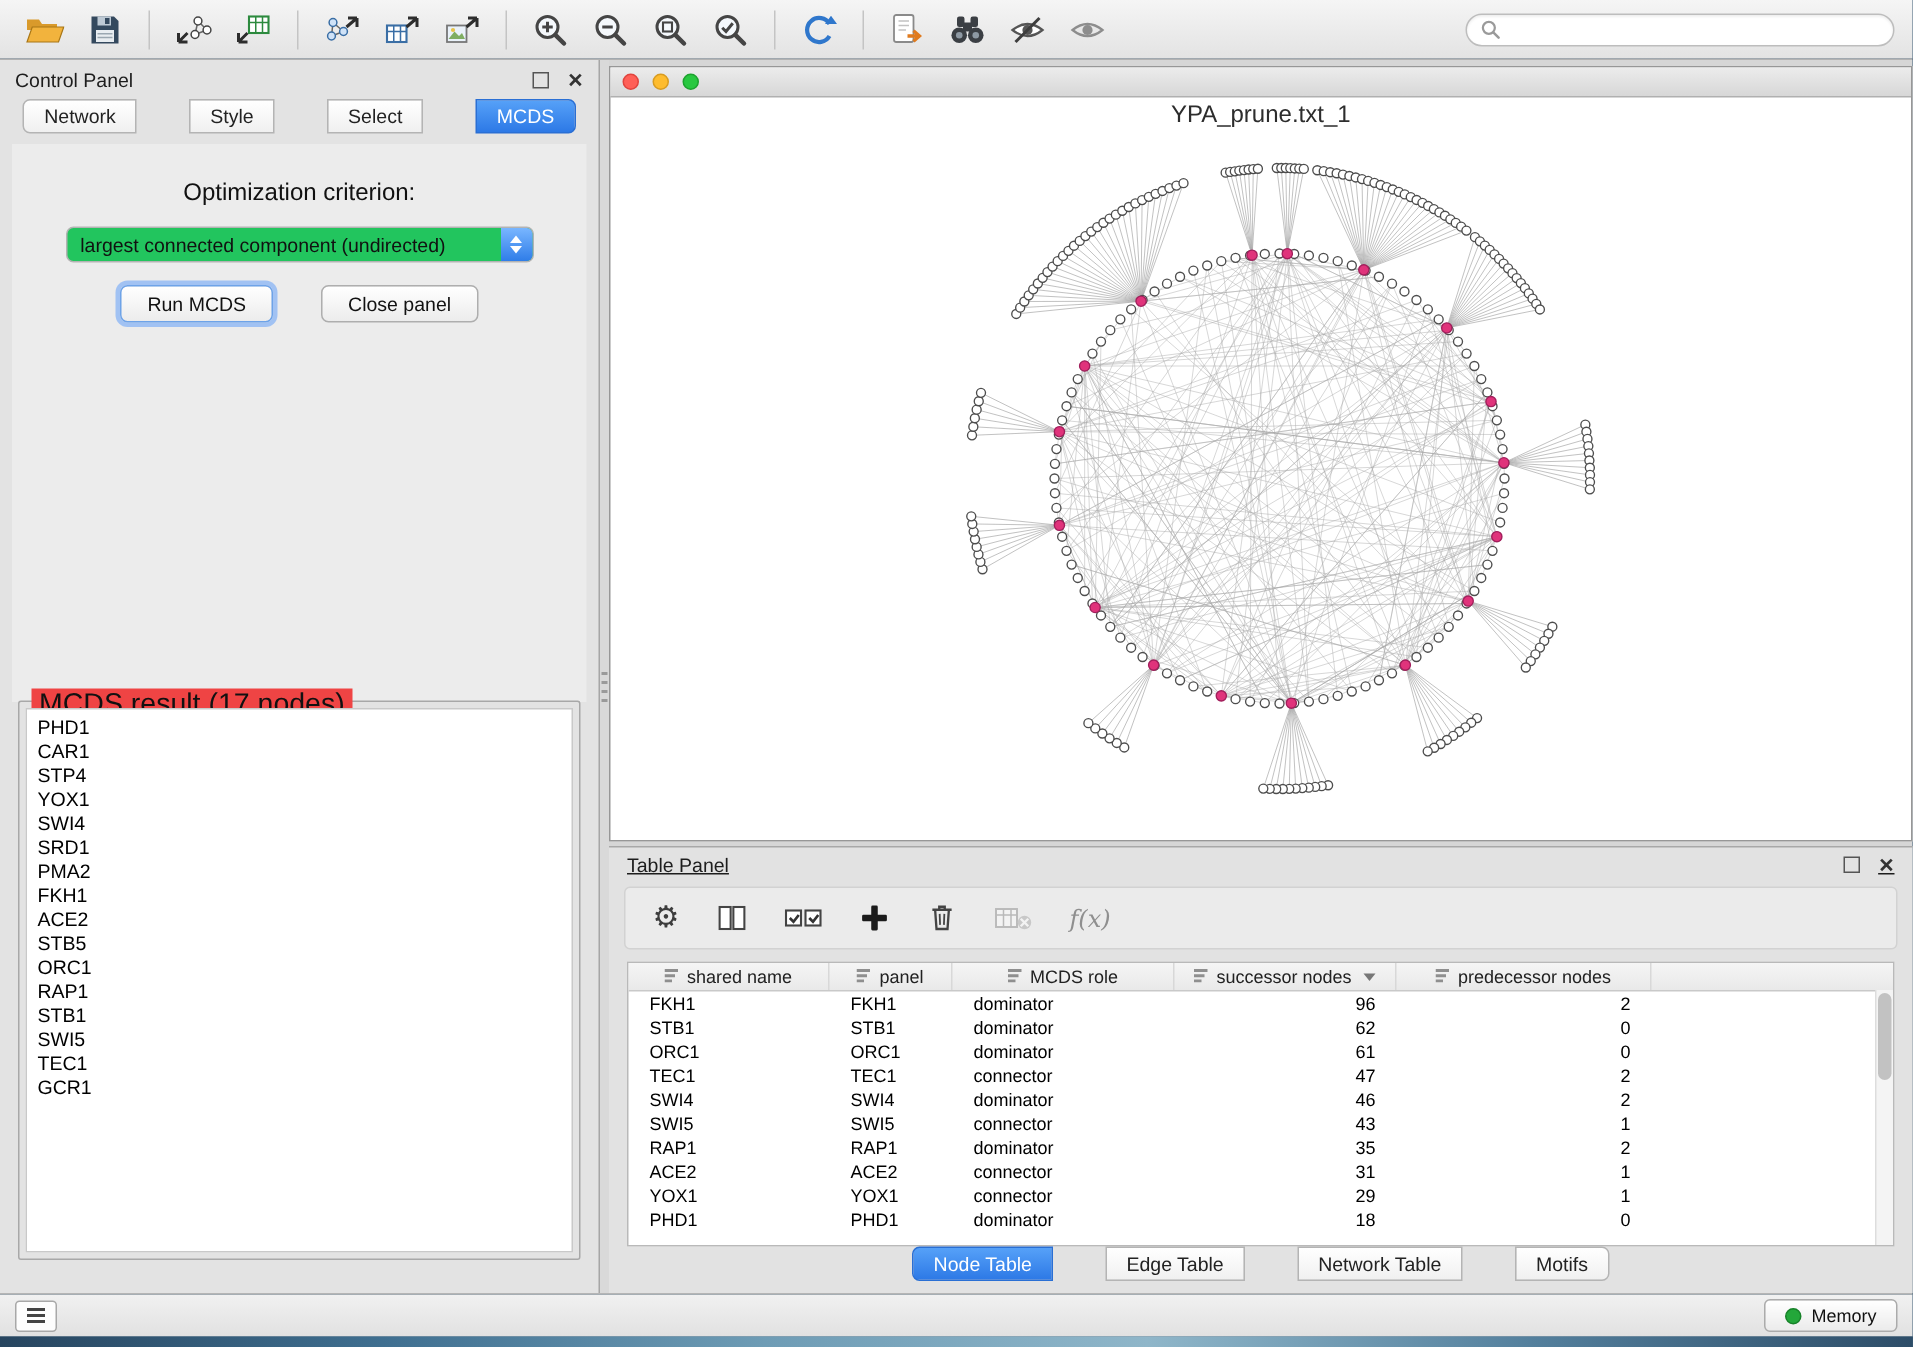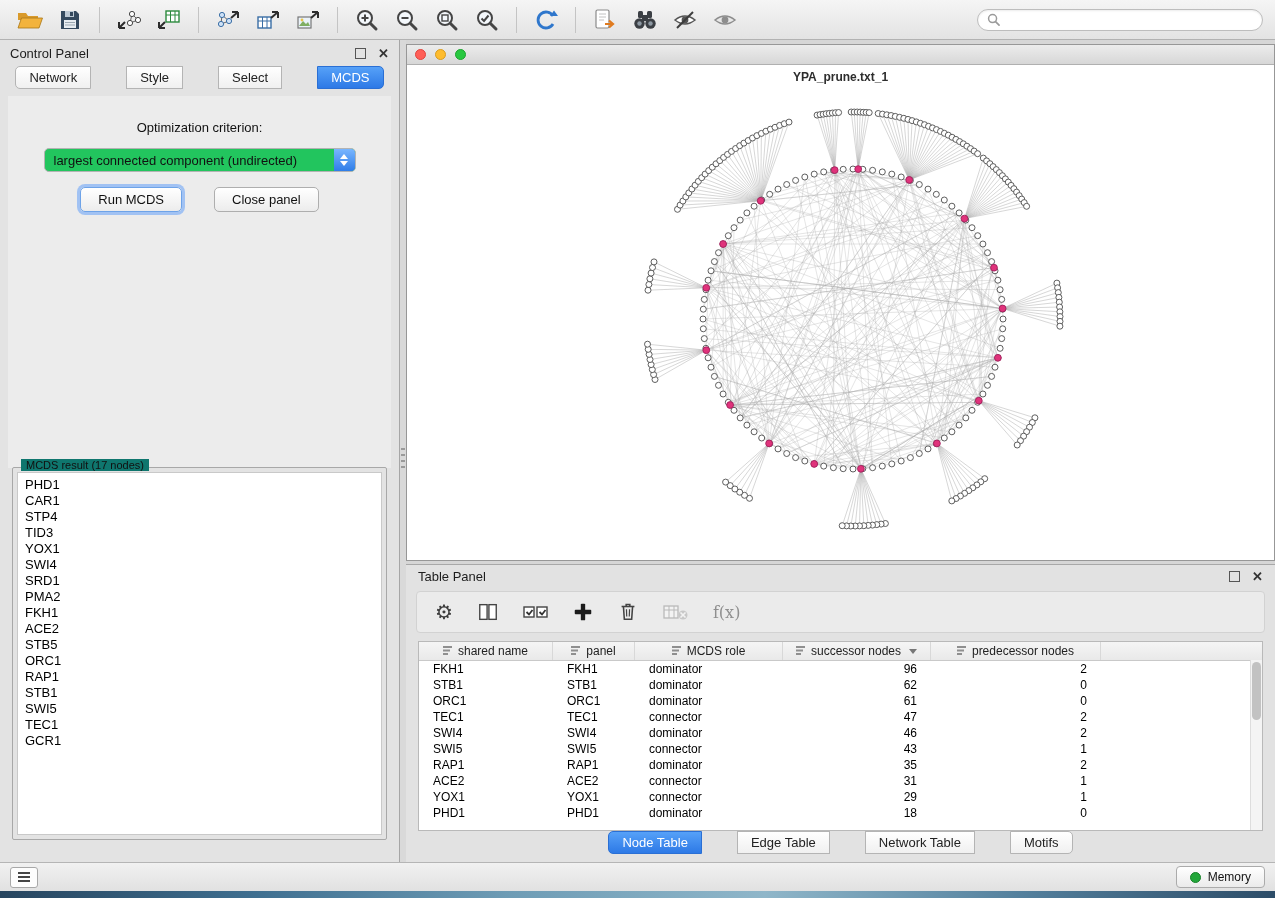--- a/index.html
+++ b/index.html
@@ -24,66 +24,66 @@
   .win-btns{margin-left:auto;display:flex;gap:12px;align-items:center;}
   .float-ic{width:9px;height:9px;border:1.5px solid #555;display:inline-block;}
   .close-ic{font-size:13px;font-weight:bold;color:#333;line-height:1;}
   .seg-tabs{display:flex;justify-content:center;gap:36px;}
   .seg-tab{padding:3px 13px;font-size:13px;background:linear-gradient(#ffffff,#f0f0f0);
     border:1px solid #b4b4b4;margin-left:-1px;color:#222;white-space:nowrap;}
   .seg-tab:first-child{border-top-left-radius:5px;border-bottom-left-radius:5px;margin-left:0;}
   .seg-tab:last-child{border-top-right-radius:5px;border-bottom-right-radius:5px;}
   .seg-tab.active{background:linear-gradient(#56a1f8,#2d79e6);border-color:#2a6fd4;color:#fff;}
   #cp-subpanel{position:absolute;left:8px;right:8px;top:56px;height:372px;background:#ececec;}
-  #opt-label{text-align:center;font-size:13px;color:#111;padding-top:24px;}
+  #opt-label{text-align:center;font-size:16px;color:#111;padding-top:24px;}
   #dropdown{width:312px;height:24px;margin:13px auto 0;background:#22c55e;border:1px solid #b3b3b3;
     border-radius:5px;position:relative;display:flex;align-items:center;font-size:13px;color:#111;
     padding-left:9px;box-sizing:border-box;}
   #dd-stepper{position:absolute;right:0;top:0;bottom:0;width:21px;border-radius:0 4px 4px 0;
     background:linear-gradient(#79b6ff,#2f7de8);display:flex;flex-direction:column;
     align-items:center;justify-content:center;gap:2px;}
   .tri-up{width:0;height:0;border-left:4px solid transparent;border-right:4px solid transparent;border-bottom:5px solid #fff;}
   .tri-dn{width:0;height:0;border-left:4px solid transparent;border-right:4px solid transparent;border-top:5px solid #fff;}
   #cp-buttons{display:flex;justify-content:center;gap:32px;margin-top:15px;}
   .btn{font-size:13px;padding:4px 17px;background:linear-gradient(#ffffff,#ececec);
     border:1px solid #aeaeae;border-radius:5px;color:#111;}
   .btn.focusring{box-shadow:0 0 0 3px rgba(100,160,250,.55);border-color:#6ea3e8;}
   .fieldset{position:absolute;left:12px;right:12px;top:427px;bottom:22px;border:1px solid #a8a8a8;border-radius:2px;}
-  .legend{position:absolute;top:-9px;left:8px;background:#0f766e;padding:0 5px;font-size:11px;color:#111;}
+  .legend{position:absolute;top:-9px;left:8px;background:#ef4444;padding:0 5px;font-size:19px;color:#111;}
   #mcds-list{position:absolute;inset:4px;background:#fff;border:1px solid #c9c9c9;overflow:hidden;padding-top:4px;box-sizing:border-box;}
   .mcds-item{font-size:13px;line-height:16px;padding-left:7px;color:#000;}
 
   
   #v-splitter{position:absolute;left:400px;top:40px;width:6px;height:822px;background:#d9d9d9;border-right:1px solid #b8b8b8;}
   #v-splitter .dots{position:absolute;left:1px;top:408px;width:4px;height:22px;
     background:repeating-linear-gradient(#9a9a9a 0 2px,transparent 2px 6px);}
 
   
   #right-area{position:absolute;left:406px;top:40px;right:0;height:822px;background:#d6d6d6;}
   #network-window{position:absolute;left:0;top:4px;right:0;height:517px;background:#fff;
     border:1px solid #979797;box-sizing:border-box;}
   .net-titlebar{height:19px;background:linear-gradient(#ececec,#d7d7d7);border-bottom:1px solid #b0b0b0;
     position:relative;display:flex;align-items:center;justify-content:center;}
-  .net-title{font-size:12px;font-weight:bold;color:#2d2d2d;margin-top:44px;}
+  .net-title{font-size:16px;font-weight:normal;color:#2d2d2d;margin-top:44px;}
   .traffic{position:absolute;left:8px;top:4px;display:flex;gap:9px;}
   .light{width:11px;height:11px;border-radius:50%;box-sizing:border-box;}
   .light.red{background:#ff5f57;border:1px solid #e0443e;}
   .light.yellow{background:#febc2e;border:1px solid #d89c21;}
   .light.green{background:#28c840;border:1px solid #1da32f;}
   #net-canvas{position:absolute;left:0;top:19px;right:0;bottom:0;}
 
   
   #table-panel{position:absolute;left:0;top:524px;right:0;bottom:0;background:#e2e2e2;border-top:1px solid #a8a8a8;}
-  .tp-header{height:22px;display:flex;align-items:center;padding:0 12px;font-size:13px;color:#1d1d1d;}
+  .tp-header{height:22px;display:flex;align-items:center;padding:0 12px;font-size:13px;color:#1d1d1d;text-decoration:underline;}
   #tp-toolbar{position:absolute;left:10px;right:10px;top:26px;height:42px;background:#ebebeb;
     border:1px solid #d2d2d2;border-radius:4px;display:flex;align-items:center;padding:0 18px;gap:24px;box-sizing:border-box;}
   .tpt-icon{display:flex;align-items:center;justify-content:center;height:26px;}
   .gear-glyph{font-size:20px;color:#3d3d3d;line-height:1;}
   .dis{opacity:.42;}
-  .fx-label{font-family:"DejaVu Serif",serif;font-size:16px;color:#8f8f8f;}
+  .fx-label{font-family:"DejaVu Serif",serif;font-style:italic;font-size:16px;color:#8f8f8f;}
   #tp-table{position:absolute;left:12px;right:12px;top:76px;height:190px;background:#fff;
     border:1px solid #b9b9b9;overflow:hidden;box-sizing:border-box;}
   #tp-thead{display:grid;grid-template-columns:134px 82px 148px 148px 170px 1fr;height:18px;
     background:linear-gradient(#f5f5f5,#e9e9e9);border-bottom:1px solid #c9c9c9;font-size:12px;color:#222;}
   .th{display:flex;align-items:center;justify-content:center;gap:5px;border-right:1px solid #d8d8d8;overflow:hidden;white-space:nowrap;}
   .th:last-child{border-right:none;}
   .chev{width:0;height:0;border-left:4px solid transparent;border-right:4px solid transparent;border-top:5px solid #777;margin-left:3px;}
   .tr{display:grid;grid-template-columns:134px 82px 148px 148px 170px 1fr;height:16px;font-size:12px;color:#000;}
   .td{display:flex;align-items:center;padding-left:14px;overflow:hidden;white-space:nowrap;}
   .td.num{justify-content:flex-end;padding-left:0;padding-right:14px;}
@@ -283,21 +283,20 @@
         <button class="btn focusring">Run MCDS</button>
         <button class="btn">Close panel</button>
       </div>
     </div>
     <div class="fieldset">
       <span class="legend">MCDS result (17 nodes)</span>
       <div id="mcds-list">
           <div class="mcds-item">PHD1</div>
           <div class="mcds-item">CAR1</div>
           <div class="mcds-item">STP4</div>
-          <div class="mcds-item">TID3</div>
           <div class="mcds-item">YOX1</div>
           <div class="mcds-item">SWI4</div>
           <div class="mcds-item">SRD1</div>
           <div class="mcds-item">PMA2</div>
           <div class="mcds-item">FKH1</div>
           <div class="mcds-item">ACE2</div>
           <div class="mcds-item">STB5</div>
           <div class="mcds-item">ORC1</div>
           <div class="mcds-item">RAP1</div>
           <div class="mcds-item">STB1</div>

